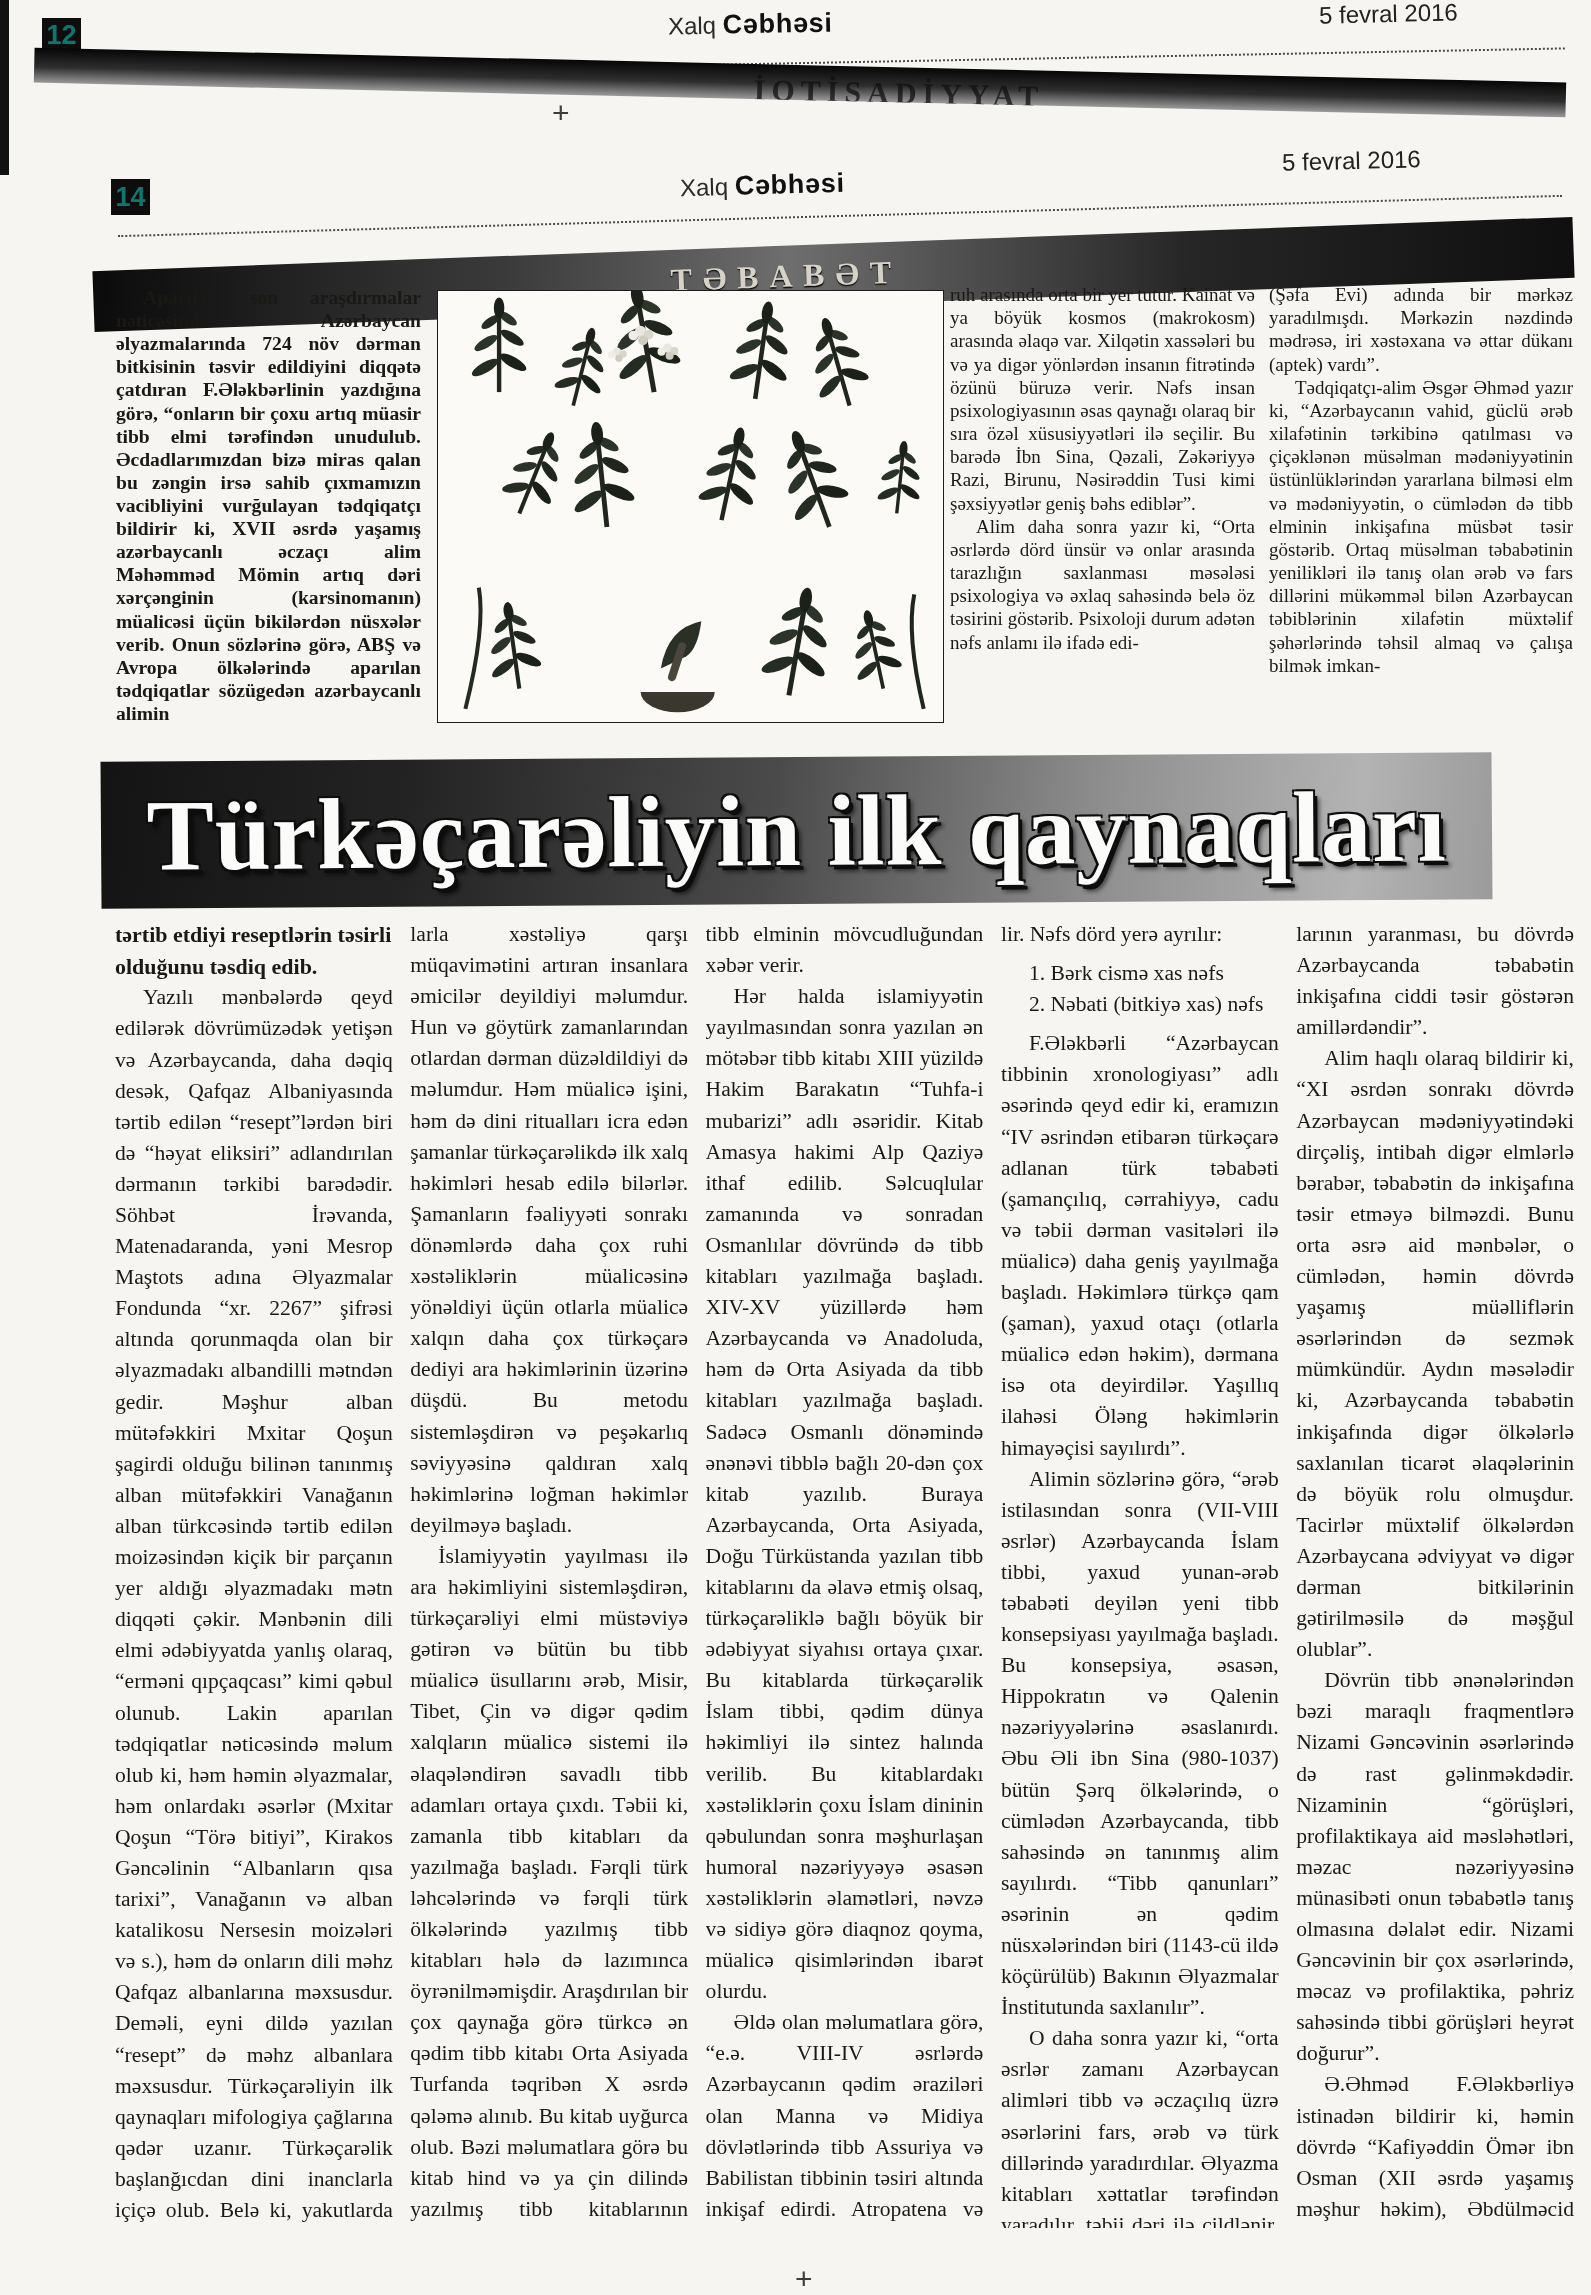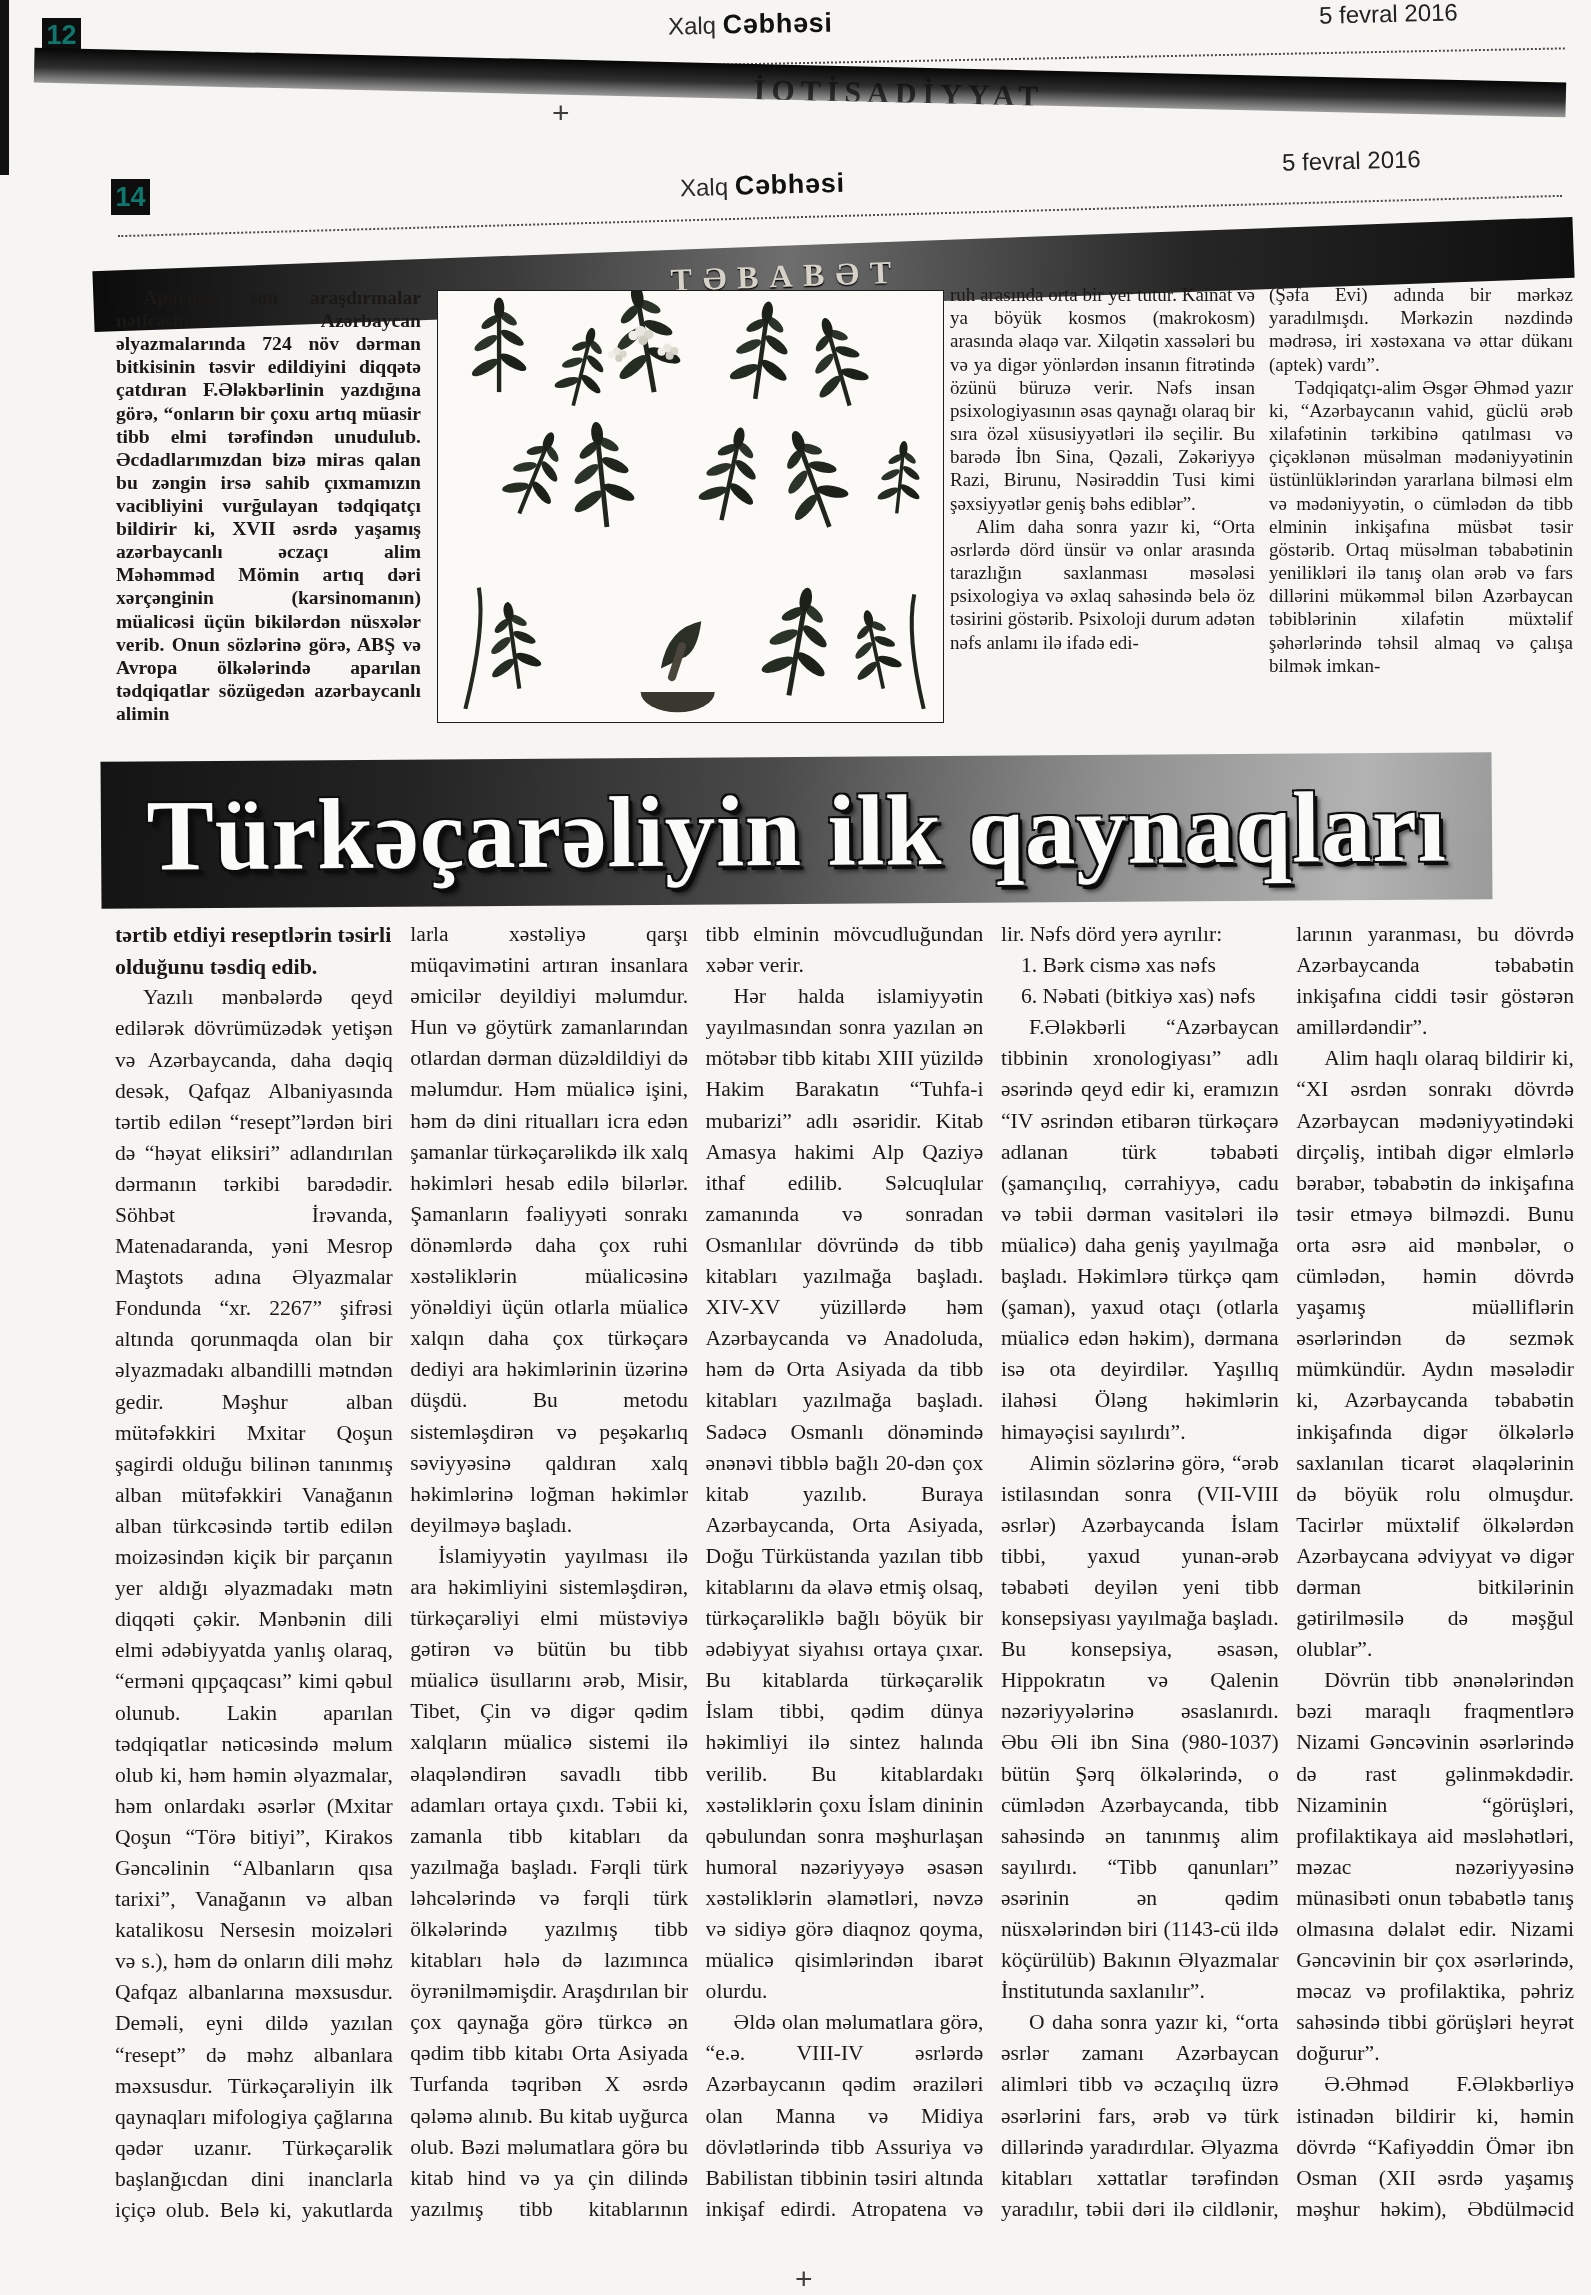--- a/index.html
+++ b/index.html
@@ -37,21 +37,21 @@
             background:linear-gradient(96deg,#141414 0%,#232323 22%,#4a4a4a 48%,#8f8f8f 72%,#b3b3b3 90%,#9b9b9b 100%);
             display:flex;align-items:center;justify-content:center;overflow:hidden;}
   .headband h1{margin:0;font-size:101px;font-weight:bold;color:#fbfbf9;letter-spacing:0.7px;white-space:nowrap;
                text-shadow:-2px -2px 0 #0d0d0d,2px -2px 0 #0d0d0d,-2px 2px 0 #0d0d0d,4px 4.7px 0 #0d0d0d,6px 6.7px 4px rgba(0,0,0,.55);}
   
   .bodycols{position:absolute;left:115px;top:919px;width:1459px;height:1309px;display:flex;gap:17.5px;}
   .bcol{flex:1 1 0;height:1309px;overflow:hidden;font-size:21.6px;line-height:1.44;text-align:justify;}
   .bcol p{margin:0;text-indent:28px;}
   .bcol p.cont{text-indent:0;}
   .bcol p.lead{font-weight:bold;text-indent:0;text-align:left;font-size:22px;}
-  .bcol ol{margin:0;padding:0;list-style:none;}
+  .bcol ol{margin:8px;padding:0;list-style:none;}
   .bcol ol li{text-indent:20px;}
   .edge{position:absolute;left:0;top:0;width:9.4px;height:175px;background:#111;}
 </style>
 </head>
 <body>
 
 <div id="page">
 
   <div class="edge"></div>
 
@@ -154,21 +154,21 @@
     <div class="bcol">
       <p class="cont">tibb elminin mövcudluğundan xəbər verir.</p>
       <p>Hər halda islamiyyətin yayılmasından sonra yazılan ən mötəbər tibb kitabı XIII yüzildə Hakim Barakatın “Tuhfa-i mubarizi” adlı əsəridir. Kitab Amasya hakimi Alp Qaziyə ithaf edilib. Səlcuqlular zamanında və sonradan Osmanlılar dövründə də tibb kitabları yazılmağa başladı. XIV-XV yüzillərdə həm Azərbaycanda və Anadoluda, həm də Orta Asiyada da tibb kitabları yazılmağa başladı. Sadəcə Osmanlı dönəmində ənənəvi tibblə bağlı 20-dən çox kitab yazılıb. Buraya Azərbaycanda, Orta Asiyada, Doğu Türküstanda yazılan tibb kitablarını da əlavə etmiş olsaq, türkəçarəliklə bağlı böyük bir ədəbiyyat siyahısı ortaya çıxar. Bu kitablarda türkəçarəlik İslam tibbi, qədim dünya həkimliyi ilə sintez halında verilib. Bu kitablardakı xəstəliklərin çoxu İslam dininin qəbulundan sonra məşhurlaşan humoral nəzəriyyəyə əsasən xəstəliklərin əlamətləri, nəvzə və sidiyə görə diaqnoz qoyma, müalicə qisimlərindən ibarət olurdu.</p>
       <p>Əldə olan məlumatlara görə, “e.ə. VIII-IV əsrlərdə Azərbaycanın qədim əraziləri olan Manna və Midiya dövlətlərində tibb Assuriya və Babilistan tibbinin təsiri altında inkişaf edirdi. Atropatena və Qafqaz Albaniyası dövlətlərində tibb nəzəriyyəsi... qədim dörd ünsür (od, su, torpaq və hava) nəzəriyyəsinə əsaslanırdı. Hippokrat və Qalenin əsərləri və ümumiyyətlə, qədim Yunan tibbi Ellinizm dövründə (e.ə. IV əsrdən sonra) yayılmağa başladı”.</p>
 
     </div>
     <div class="bcol">
       <p class="cont">lir. Nəfs dörd yerə ayrılır:</p>
       <ol>
         <li>1. Bərk cismə xas nəfs</li>
-        <li>6. Nəbati (bitkiyə xas) nəfs</li>
+        <li>2. Nəbati (bitkiyə xas) nəfs</li>
       </ol>
       <p>F.Ələkbərli “Azərbaycan tibbinin xronologiyası” adlı əsərində qeyd edir ki, eramızın “IV əsrindən etibarən türkəçarə adlanan türk təbabəti (şamançılıq, cərrahiyyə, cadu və təbii dərman vasitələri ilə müalicə) daha geniş yayılmağa başladı. Həkimlərə türkçə qam (şaman), yaxud otaçı (otlarla müalicə edən həkim), dərmana isə ota deyirdilər. Yaşıllıq ilahəsi Öləng həkimlərin himayəçisi sayılırdı”.</p>
       <p>Alimin sözlərinə görə, “ərəb istilasından sonra (VII-VIII əsrlər) Azərbaycanda İslam tibbi, yaxud yunan-ərəb təbabəti deyilən yeni tibb konsepsiyası yayılmağa başladı. Bu konsepsiya, əsasən, Hippokratın və Qalenin nəzəriyyələrinə əsaslanırdı. Əbu Əli ibn Sina (980-1037) bütün Şərq ölkələrində, o cümlədən Azərbaycanda, tibb sahəsində ən tanınmış alim sayılırdı. “Tibb qanunları” əsərinin ən qədim nüsxələrindən biri (1143-cü ildə köçürülüb) Bakının Əlyazmalar İnstitutunda saxlanılır”.</p>
       <p>O daha sonra yazır ki, “orta əsrlər zamanı Azərbaycan alimləri tibb və əczaçılıq üzrə əsərlərini fars, ərəb və türk dillərində yaradırdılar. Əlyazma kitabları xəttatlar tərəfindən yaradılır, təbii dəri ilə cildlənir, dərman bitkilərinin, heyvanların, mineralların rəngarəng şəkilləri ilə bəzədilirdi.</p>
 
     </div>
     <div class="bcol">
       <p class="cont">larının yaranması, bu dövrdə Azərbaycanda təbabətin inkişafına ciddi təsir göstərən amillərdəndir”.</p>
       <p>Alim haqlı olaraq bildirir ki, “XI əsrdən sonrakı dövrdə Azərbaycan mədəniyyətindəki dirçəliş, intibah digər elmlərlə bərabər, təbabətin də inkişafına təsir etməyə bilməzdi. Bunu orta əsrə aid mənbələr, o cümlədən, həmin dövrdə yaşamış müəlliflərin əsərlərindən də sezmək mümkündür. Aydın məsələdir ki, Azərbaycanda təbabətin inkişafında digər ölkələrlə saxlanılan ticarət əlaqələrinin də böyük rolu olmuşdur. Tacirlər müxtəlif ölkələrdən Azərbaycana ədviyyat və digər dərman bitkilərinin gətirilməsilə də məşğul olublar”.</p>
       <p>Dövrün tibb ənənələrindən bəzi maraqlı fraqmentlərə Nizami Gəncəvinin əsərlərində də rast gəlinməkdədir. Nizaminin “görüşləri, profilaktikaya aid məsləhətləri, məzac nəzəriyyəsinə münasibəti onun təbabətlə tanış olmasına dəlalət edir. Nizami Gəncəvinin bir çox əsərlərində, məcaz və profilaktika, pəhriz sahəsində tibbi görüşləri heyrət doğurur”.</p>

